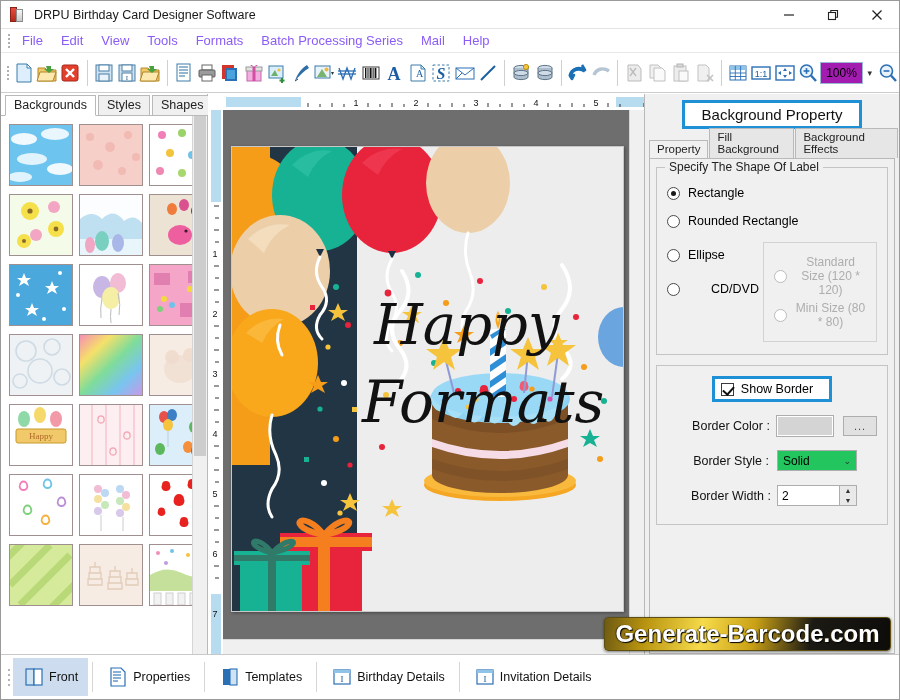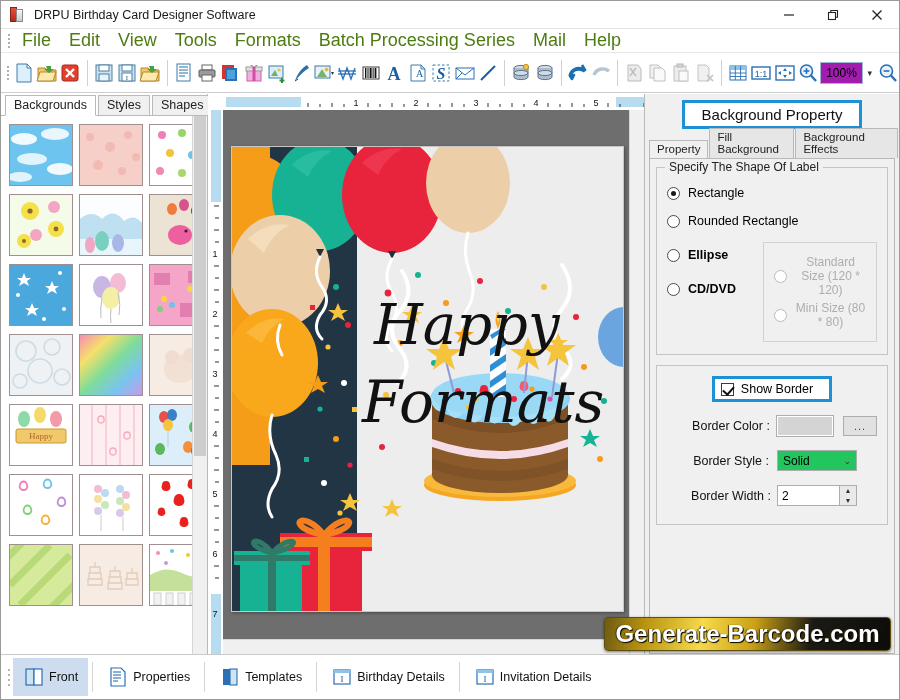--- a/index.html
+++ b/index.html
@@ -25,21 +25,21 @@
   .wincontrols { margin-left:auto; display:flex; height:28px; }
   .wc { width:44px; height:28px; display:flex; align-items:center; justify-content:center;
         font-size:12px; color:#222; }
 
   
   .menubar { height:24px; display:flex; align-items:center; background:#fff;
              border-bottom:1px solid #e8e8e8; padding-left:4px; }
   .mdots { width:8px; height:16px; display:flex; flex-direction:column;
            justify-content:center; align-items:center; gap:2px; }
   .mdots i { width:2px; height:2px; background:#b0b0b0; display:block; }
-  .menu-item { padding:3px 9px; font-size:18px; color:#4d7c0f; white-space:nowrap; }
+  .menu-item { padding:3px 9px; font-size:13px; color:#8b5cf6; white-space:nowrap; }
 
   
   .toolbar { height:40px; display:flex; align-items:center; background:#fff;
              border-bottom:1px solid #cdcdcd; padding-left:4px; gap:1px; }
   .tb { width:28px; height:30px; display:flex; align-items:center; justify-content:center; }
   .tsep { width:1px; height:26px; background:#d0d0d0; margin:0 4px; }
   .zoomsel { height:22px; width:52px; background:#a21caf; border:1px solid #9db8d2;
              display:flex; align-items:center; padding-left:5px; font-size:12px; }
   .zoomcaret { width:14px; height:22px; display:flex; align-items:center; justify-content:center;
                font-size:9px; color:#333; }
@@ -1089,26 +1089,26 @@
             <span class="rad sel"></span>
             <span>Rectangle</span>
           </div>
 
           <div class="radio-row">
             <span class="rad"></span>
             <span>Rounded Rectangle</span>
           </div>
 
           <div class="cdrow">
-            <div style="width:82px;font-weight:bold;">
+            <div style="width:82px;">
               <div class="radio-row" style="margin:6px 0 20px;">
                 <span class="rad"></span>
                 <span>Ellipse</span>
               </div>
-              <div class="radio-row" style="margin:0;">
+              <div class="radio-row" style="margin:0;gap:23px;">
                 <span class="rad"></span>
                 <span>CD/DVD</span>
               </div>
             </div>
             <div class="subbox">
               <div class="sub-radio">
                 <span class="rad dis"></span>
                 <span>Standard Size (120 * 120)</span>
               </div>
               <div class="sub-radio">

